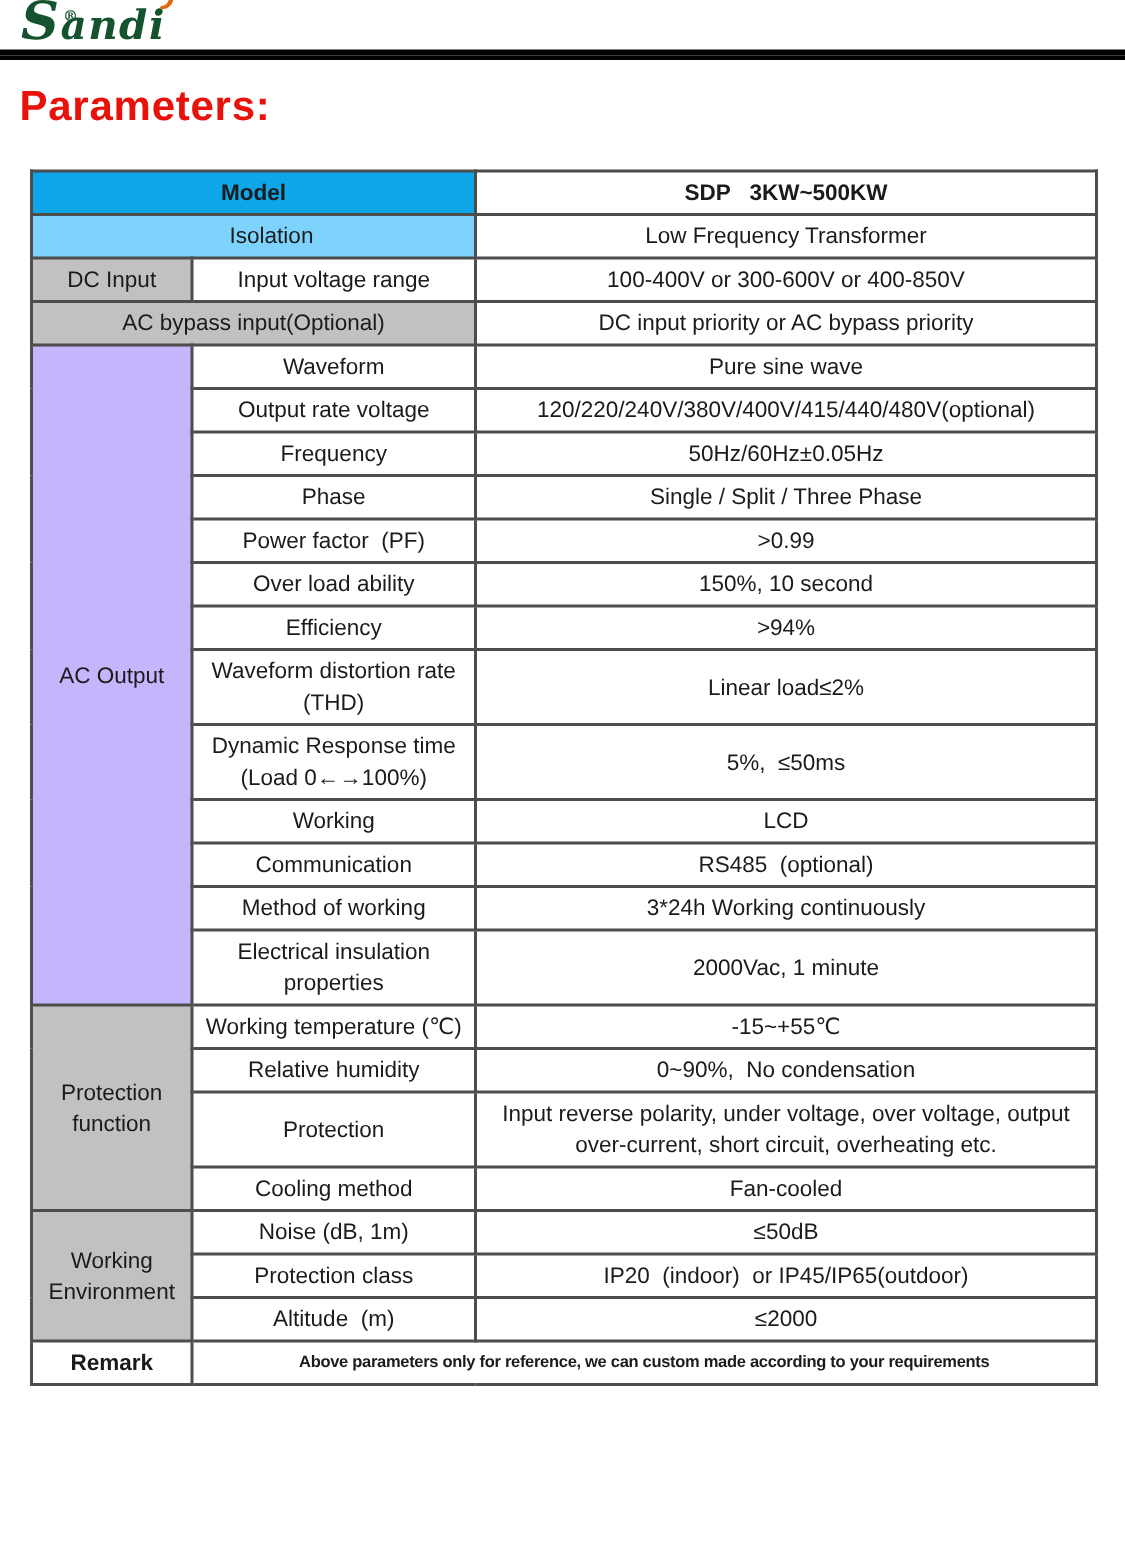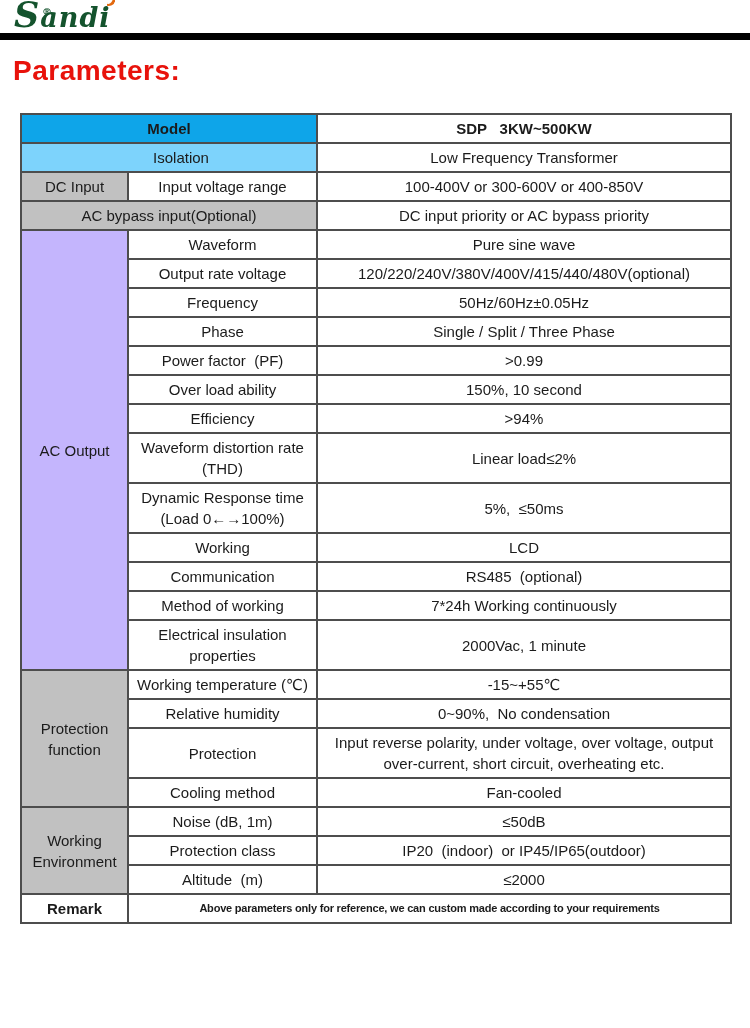--- a/index.html
+++ b/index.html
@@ -163,21 +163,21 @@
         <tr>
           <td>Working</td>
           <td>LCD</td>
         </tr>
         <tr>
           <td>Communication</td>
           <td>RS485&nbsp;&nbsp;(optional)</td>
         </tr>
         <tr>
           <td>Method of working</td>
-          <td>7*24h Working continuously</td>
+          <td>3*24h Working continuously</td>
         </tr>
         <tr>
           <td>Electrical insulation
 properties</td>
           <td>2000Vac, 1 minute</td>
         </tr>
         <tr>
           <td rowspan="4" class="gray" style="background: rgb(193, 193, 193);">Protection
 function</td>
           <td>Working temperature (℃)</td>

